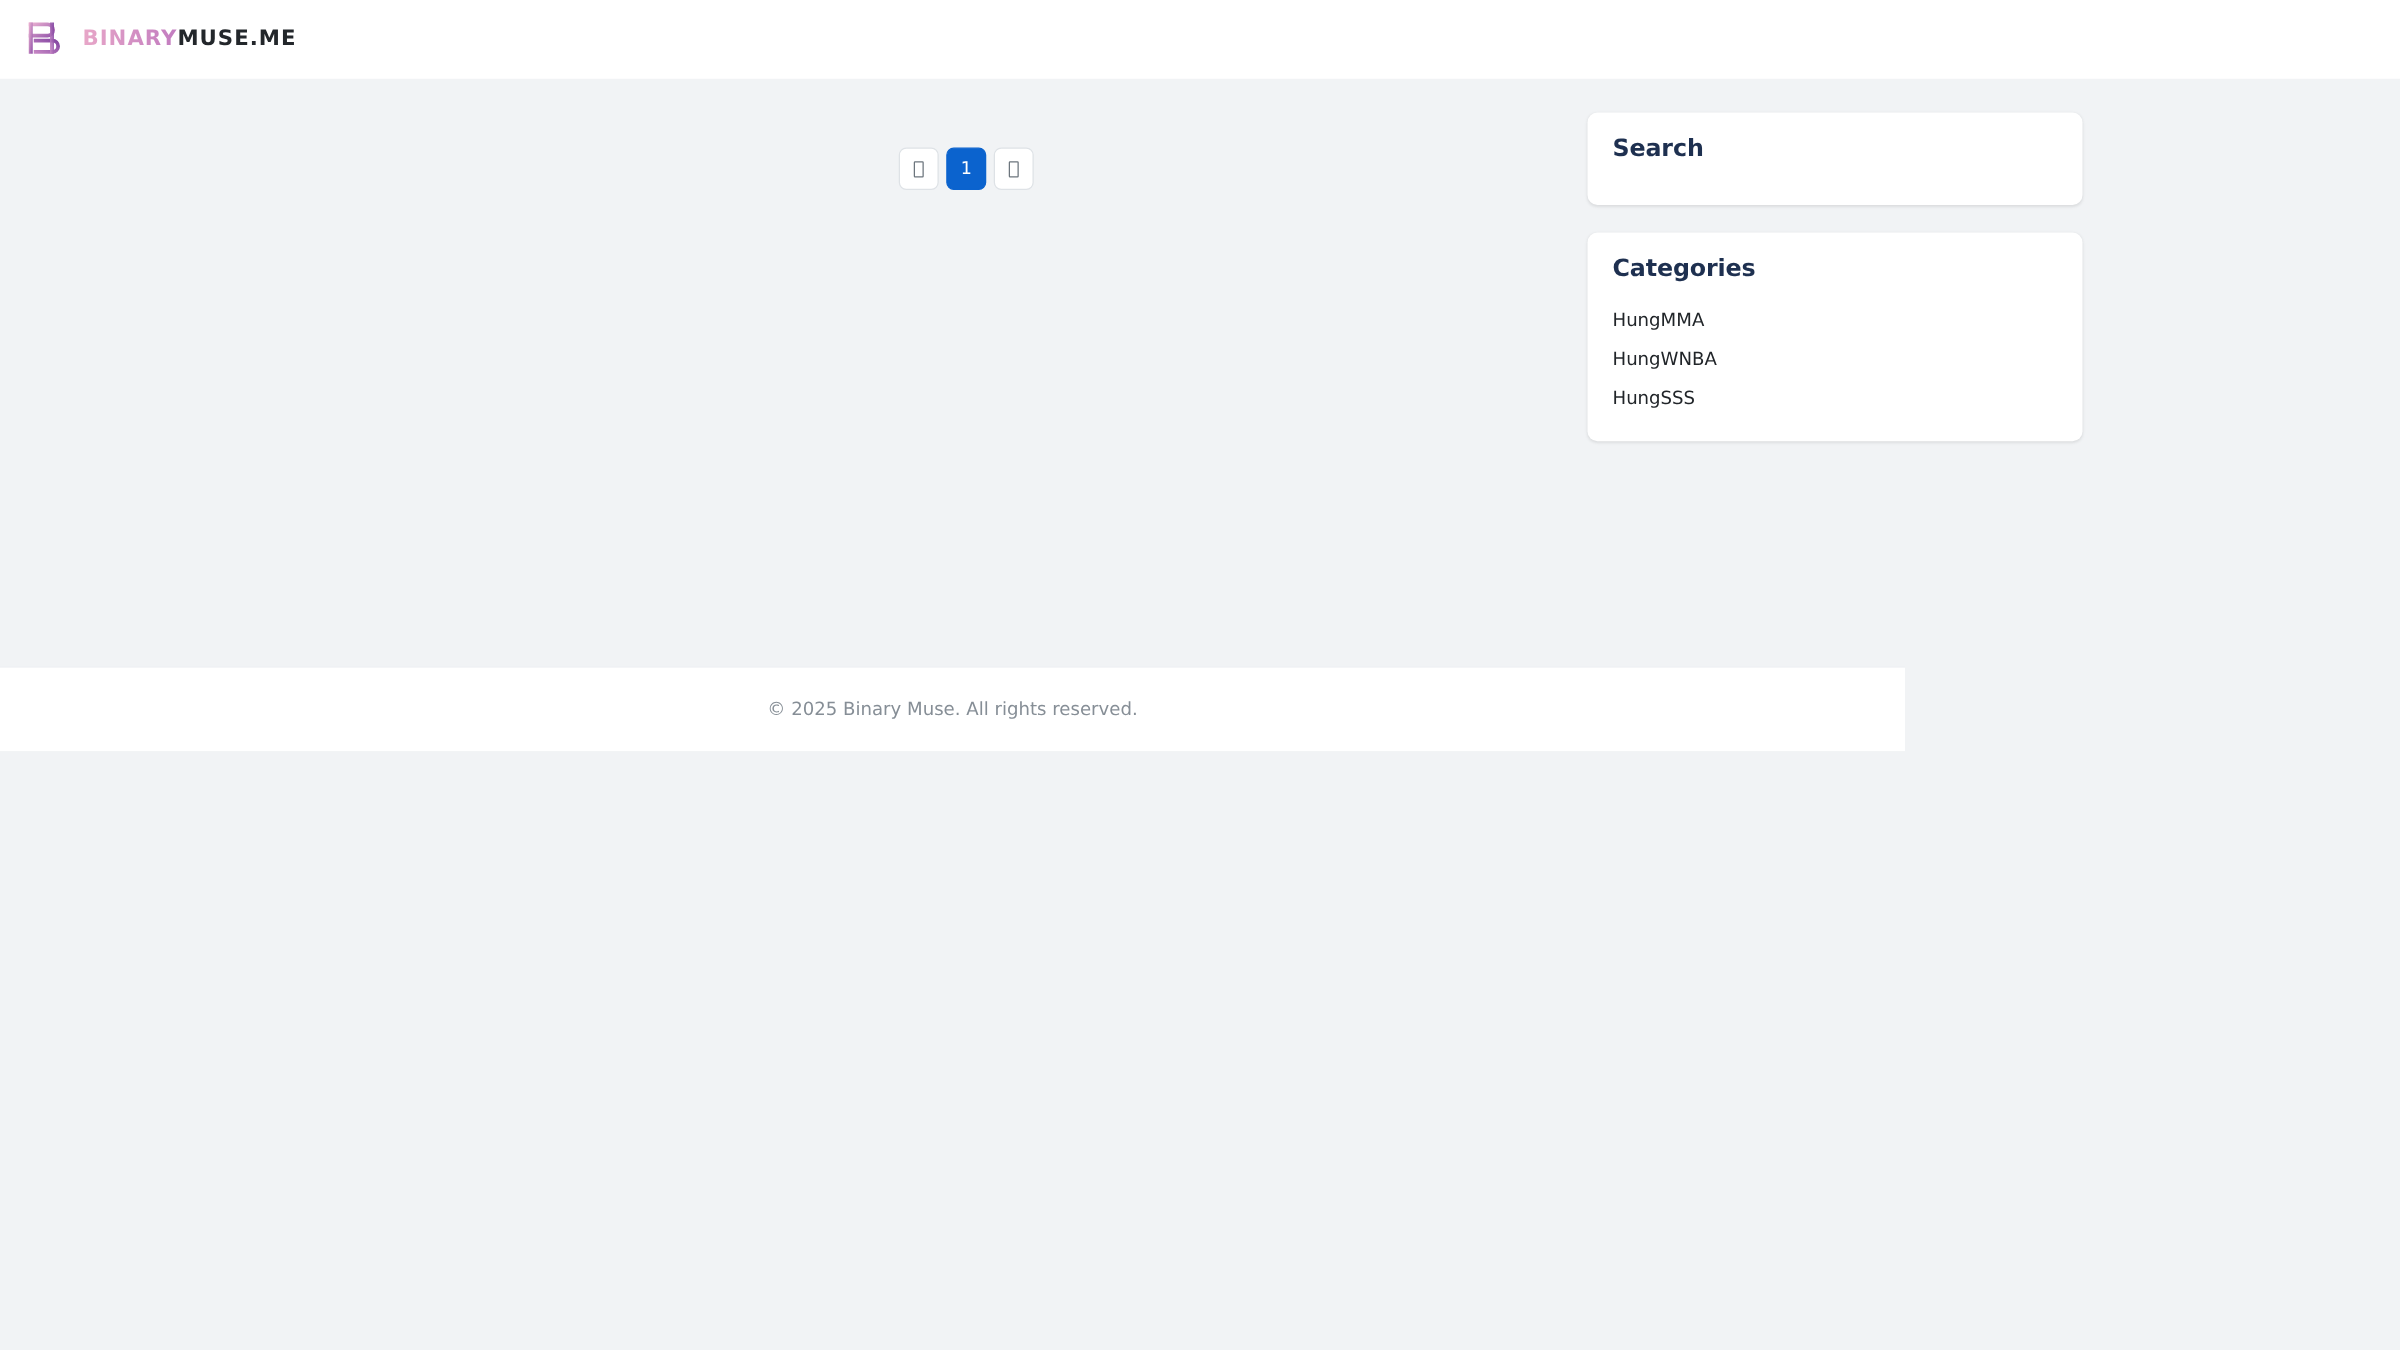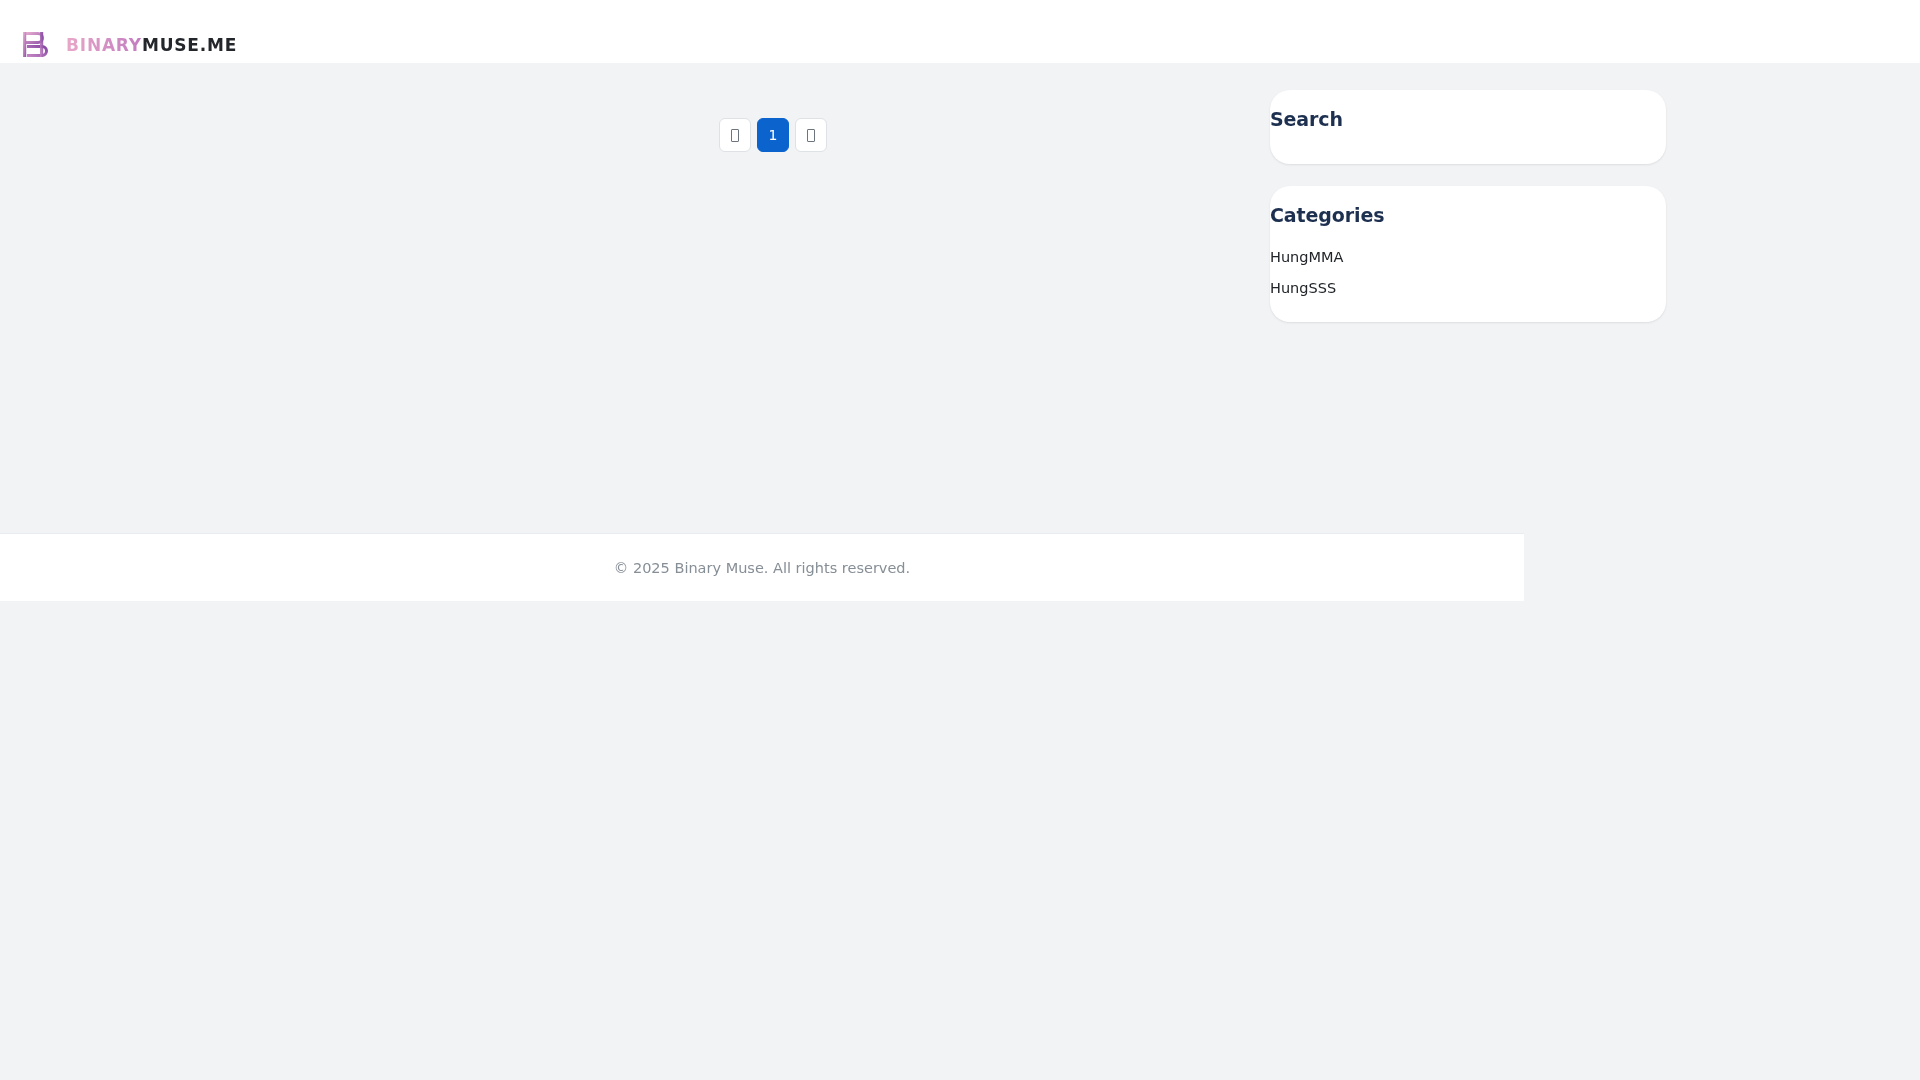--- a/index.html
+++ b/index.html
@@ -10,21 +10,21 @@
     background: #f1f3f5;
     font-family: "DejaVu Sans", "Liberation Sans", sans-serif;
     -webkit-font-smoothing: antialiased;
   }
 
   
   .site-header {
     height: 63px;
     background: #ffffff;
     display: flex;
-    align-items: flex-end;
+    align-items: center;
     padding-left: 18px;
     border-bottom: 1px solid #ffffff;
   }
   .brand {
     display: flex;
     align-items: center;
     gap: 14px;
     text-decoration: none;
   }
   .brand-logo {
@@ -111,23 +111,23 @@
     display: inline-block;
     width: 8px;
     height: 13px;
     border: 1.4px solid #6c757d;
     border-radius: 1px;
   }
 
   
   .card {
     background: #ffffff;
-    border-radius: 20px;
+    border-radius: 8px;
     box-shadow: 0 1px 3px rgba(0,0,0,0.055), 0 1px 2px rgba(0,0,0,0.04);
-    padding: 18px 16px 18px 0;
+    padding: 18px 16px 18px 20px;
     margin-bottom: 22px;
   }
   .card-title {
     color: #1e3050;
     font-size: 19px;
     font-weight: 700;
     margin-bottom: 16px;
     letter-spacing: -0.1px;
   }
   .search-form {
@@ -259,20 +259,23 @@
           <h2 class="card-title">Search</h2>
         </section>
 
         <section class="card">
           <h2 class="card-title">Categories</h2>
           <ul class="category-list">
             <li class="category-item">
               <a class="category-link" href="#">HungMMA</a>
             </li>
             <li class="category-item">
+              <a class="category-link" href="#">HungWNBA</a>
+            </li>
+            <li class="category-item">
               <a class="category-link" href="#">HungSSS</a>
             </li>
           </ul>
         </section>
 
       </aside>
     </div>
   </div>
 
   <footer class="site-footer">

